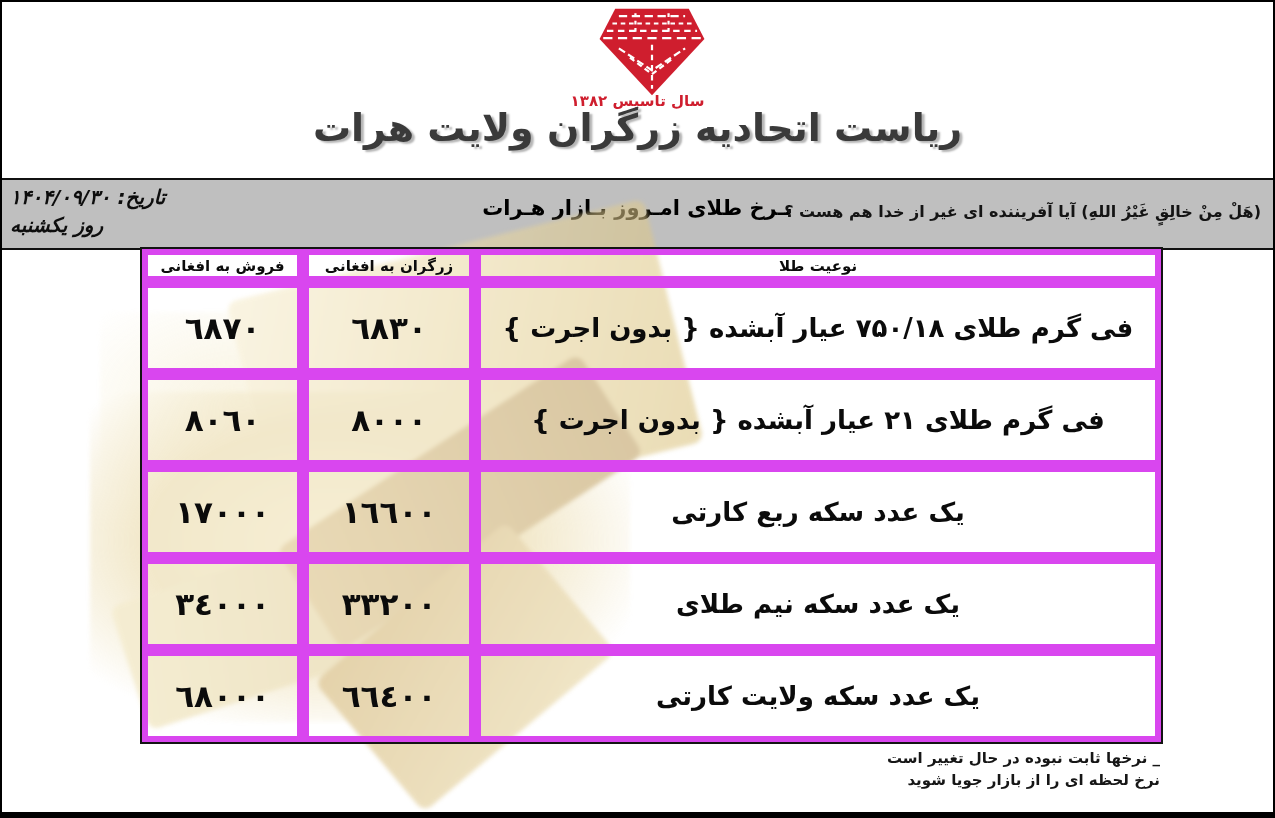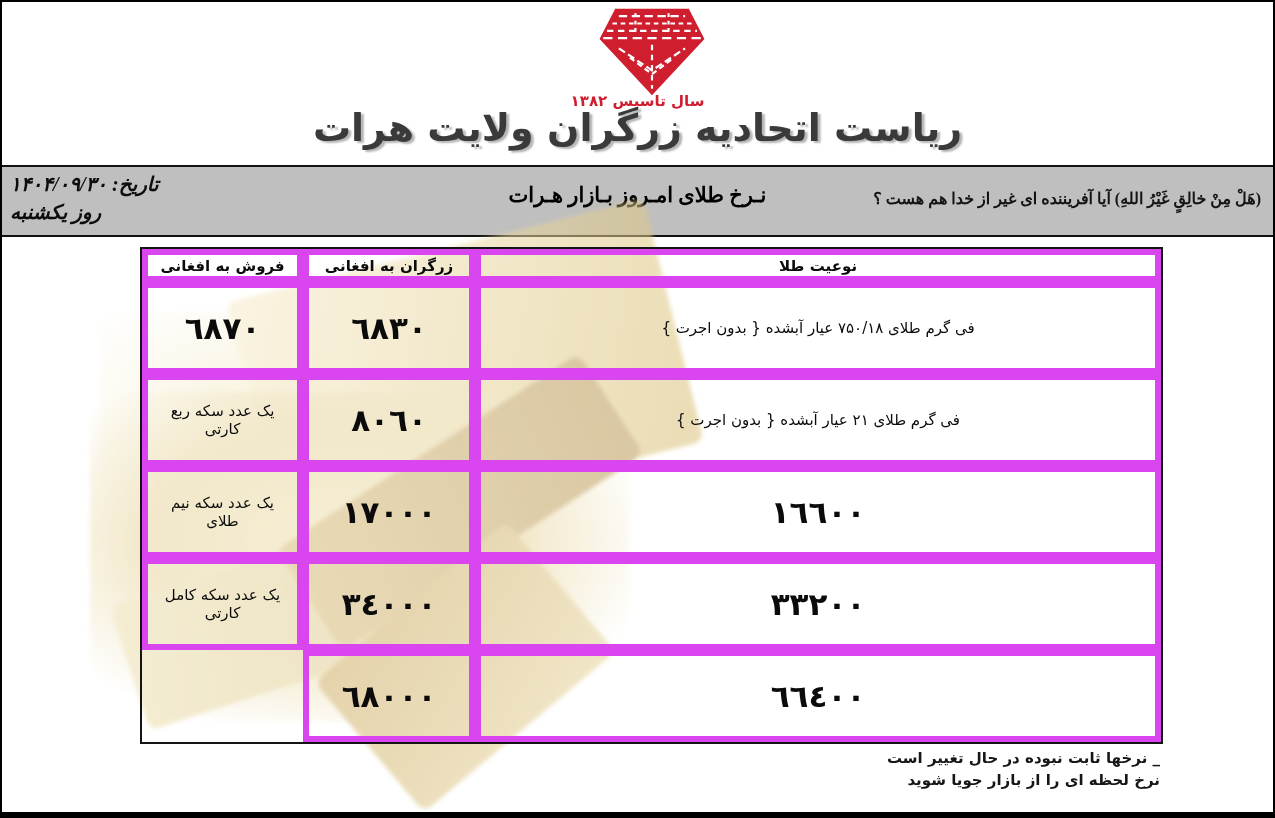--- a/index.html
+++ b/index.html
@@ -14,23 +14,23 @@
     position:absolute;top:90px;left:0;width:100%;text-align:center;
     color:var(--accent-red,#cf1e2e);font-weight:bold;font-size:15px;letter-spacing:1px;
   }
   .org-title{
     position:absolute;top:104px;left:0;width:100%;margin:0;text-align:center;
     font-size:38px;font-weight:bold;color:#3a3a3a;
     text-shadow:3px 2px 2px #b5b5b5;letter-spacing:1px;
   }
   
   .infobar{
-    position:absolute;top:163px;left:0;width:100%;height:72px;
+    position:absolute;top:176px;left:0;width:100%;height:72px;
     background:var(--bar-gray,#bfbfbf);
-    border-top:2px solid #111;border-bottom:2px solid #111;box-sizing:border-box;font-family:Liberation Serif, serif;
+    border-top:2px solid #111;border-bottom:2px solid #111;box-sizing:border-box;
   }
   .date-block{
     position:absolute;left:8px;top:3px;text-align:left;direction:rtl;
     font-weight:bold;font-style:italic;font-size:20px;color:#0d0d0d;line-height:1.4;
   }
   .bar-title{
     position:absolute;left:50%;top:16px;transform:translateX(-50%);
     font-weight:bold;font-size:21px;color:#000000;white-space:nowrap;direction:rtl;
   }
   .bar-quote{
@@ -50,21 +50,21 @@
   .price-table{
     position:absolute;left:138px;top:245px;z-index:1;direction:rtl;
     display:grid;grid-template-columns:686px 172px 161px;grid-template-rows:33px repeat(5,92px);
     border:2px solid #141414;background:transparent;
   }
   .cell{
     border:6px solid #d946ef;display:flex;align-items:center;justify-content:center;
     color:#0b0b0b;text-align:center;background:transparent;
   }
   .cell.head{font-size:15px;font-weight:bold;}
-  .cell.type{font-size:15px;font-weight:normal;padding:12px 10px;}
+  .cell.type{font-size:26px;font-weight:bold;padding:12px 10px;}
   .cell.num{font-size:31px;font-weight:bold;letter-spacing:2px;}
   
   .footer-notes{
     position:absolute;top:746px;right:113px;direction:rtl;text-align:right;
     font-size:15px;font-weight:bold;color:#161616;line-height:1.45;z-index:1;margin-left:25px;
   }
 </style>
 </head>
 <body>
 
@@ -112,31 +112,32 @@
   <div class="price-table">
     <div class="cell head">نوعیت طلا</div>
     <div class="cell head">زرگران به افغانی</div>
     <div class="cell head">فروش به افغانی</div>
 
     <div class="cell type">فی گرم طلای ۷۵۰/۱۸ عیار آبشده { بدون اجرت }</div>
     <div class="cell num">٦٨٣٠</div>
     <div class="cell num">٦٨٧٠</div>
 
     <div class="cell type">فی گرم طلای ۲۱ عیار آبشده { بدون اجرت }</div>
+    <div class="cell num">٨٠٠٠</div>
     <div class="cell num">٨٠٦٠</div>
 
     <div class="cell type">یک عدد سکه ربع کارتی</div>
     <div class="cell num">١٦٦٠٠</div>
     <div class="cell num">١٧٠٠٠</div>
 
     <div class="cell type">یک عدد سکه نیم طلای</div>
     <div class="cell num">٣٣٢٠٠</div>
     <div class="cell num">٣٤٠٠٠</div>
 
-    <div class="cell type">یک عدد سکه کامل کارتی</div>
+    <div class="cell type">یک عدد سکه ولایت کارتی</div>
     <div class="cell num">٦٦٤٠٠</div>
     <div class="cell num">٦٨٠٠٠</div>
   </div>
 
   <div class="footer-notes">
     <div>_ نرخها ثابت نبوده در حال تغییر است</div>
     <div>نرخ لحظه ای را از بازار جویا شوید</div>
   </div>
 
 </div>

